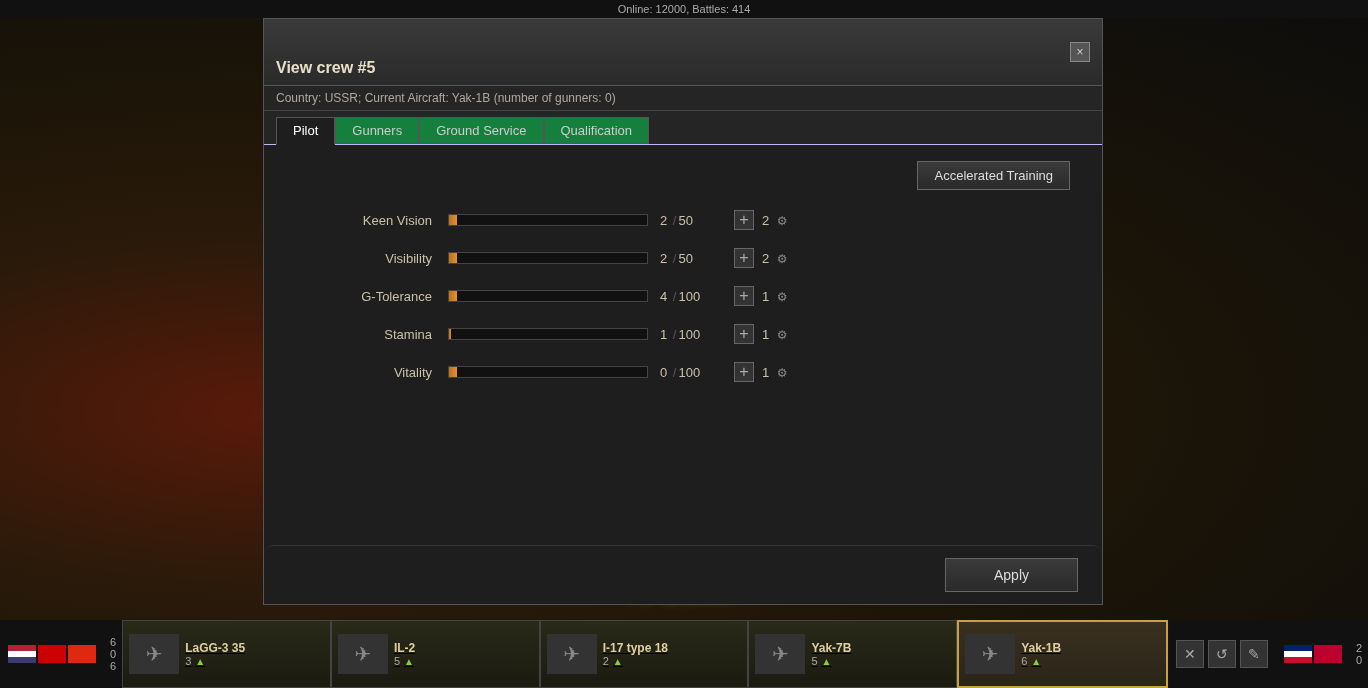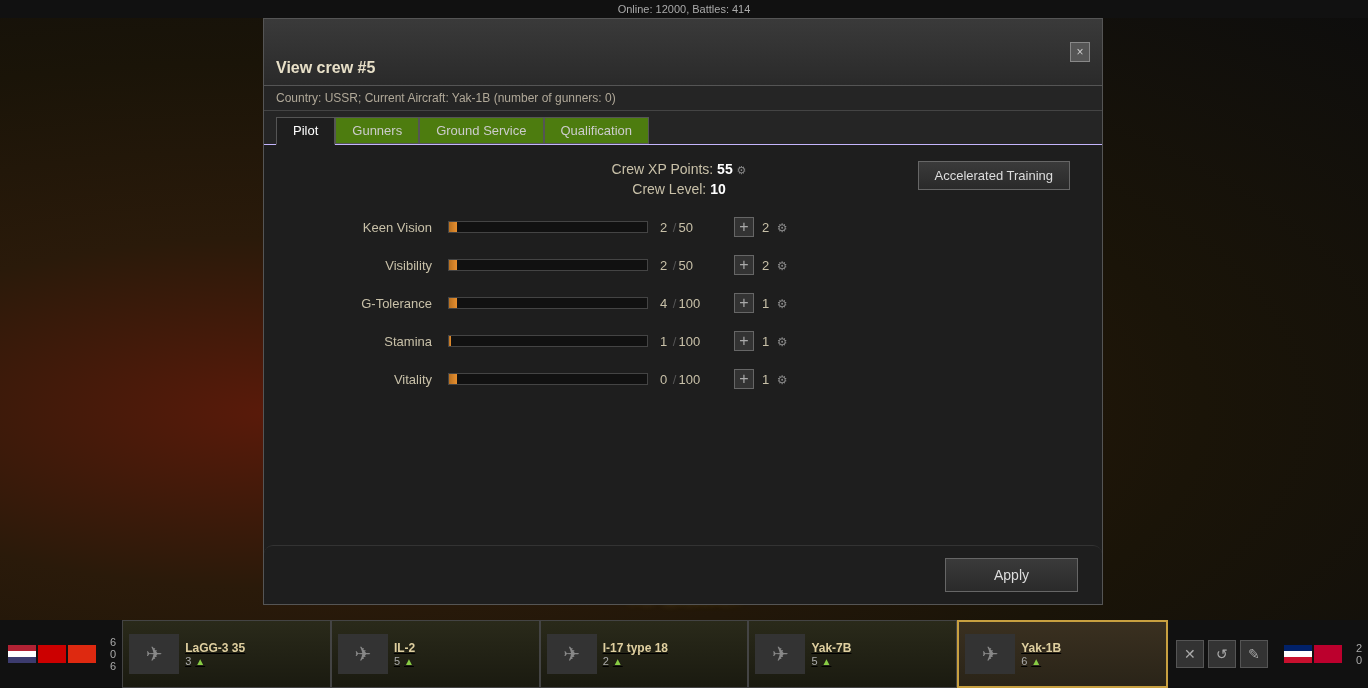--- a/index.html
+++ b/index.html
@@ -84,21 +84,21 @@
       border-bottom: 1px solid #c4b5fd;
       gap: 0;
     }
 
     .tab {
       padding: 5px 16px;
       font-size: 13px;
       cursor: pointer;
       border: 1px solid #555;
       color: #ccc;
-      background: #4d7c0f;
+      background: #15803d;
     }
 
     .tab.active {
       background: #1e1e1e;
       border-bottom: 1px solid #1e1e1e;
       color: #fff;
       margin-bottom: -1px;
     }
 
     
@@ -382,31 +382,20 @@
   <div class="tabs">
     <div class="tab active">Pilot</div>
     <div class="tab">Gunners</div>
     <div class="tab">Ground Service</div>
     <div class="tab">Qualification</div>
   </div>
 
   <div class="modal-body">
     <div class="info-row">
       <div style="flex:1"></div>
-      <div class="crew-info">
-        <div class="crew-xp">
-          <span>Crew XP Points:</span>
-          <span class="value">55</span>
-          <span style="color:#888;font-size:11px;"> ⚙</span>
-        </div>
-        <div class="crew-level">
-          <span>Crew Level:</span>
-          <span class="value">10</span>
-        </div>
-      </div>
       <div style="flex:1; display:flex; justify-content:flex-end; align-items:flex-start; padding-right:8px;">
         <button class="accel-btn">Accelerated Training</button>
       </div>
     </div>
 
     <div class="skills">
 
       <div class="skill-row">
         <div class="skill-name">Keen Vision</div>
         <div class="skill-bar-container">

